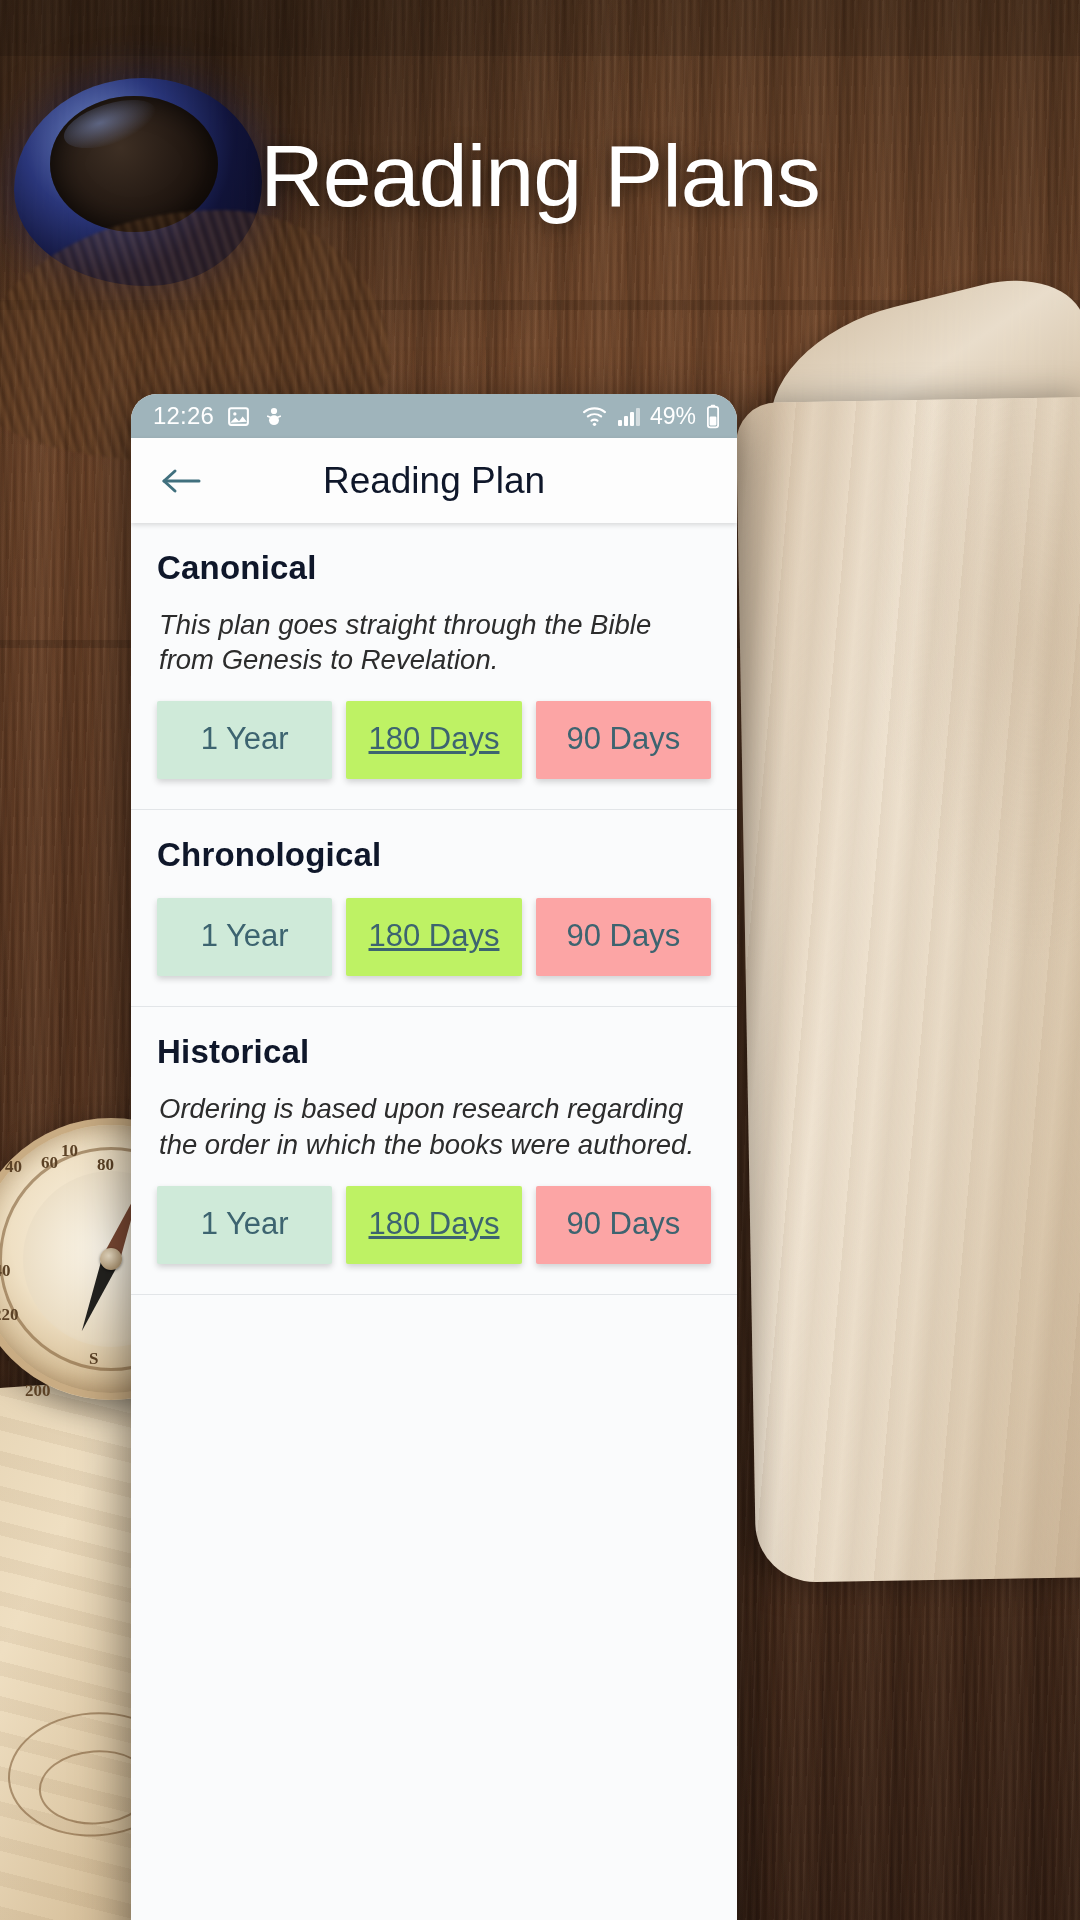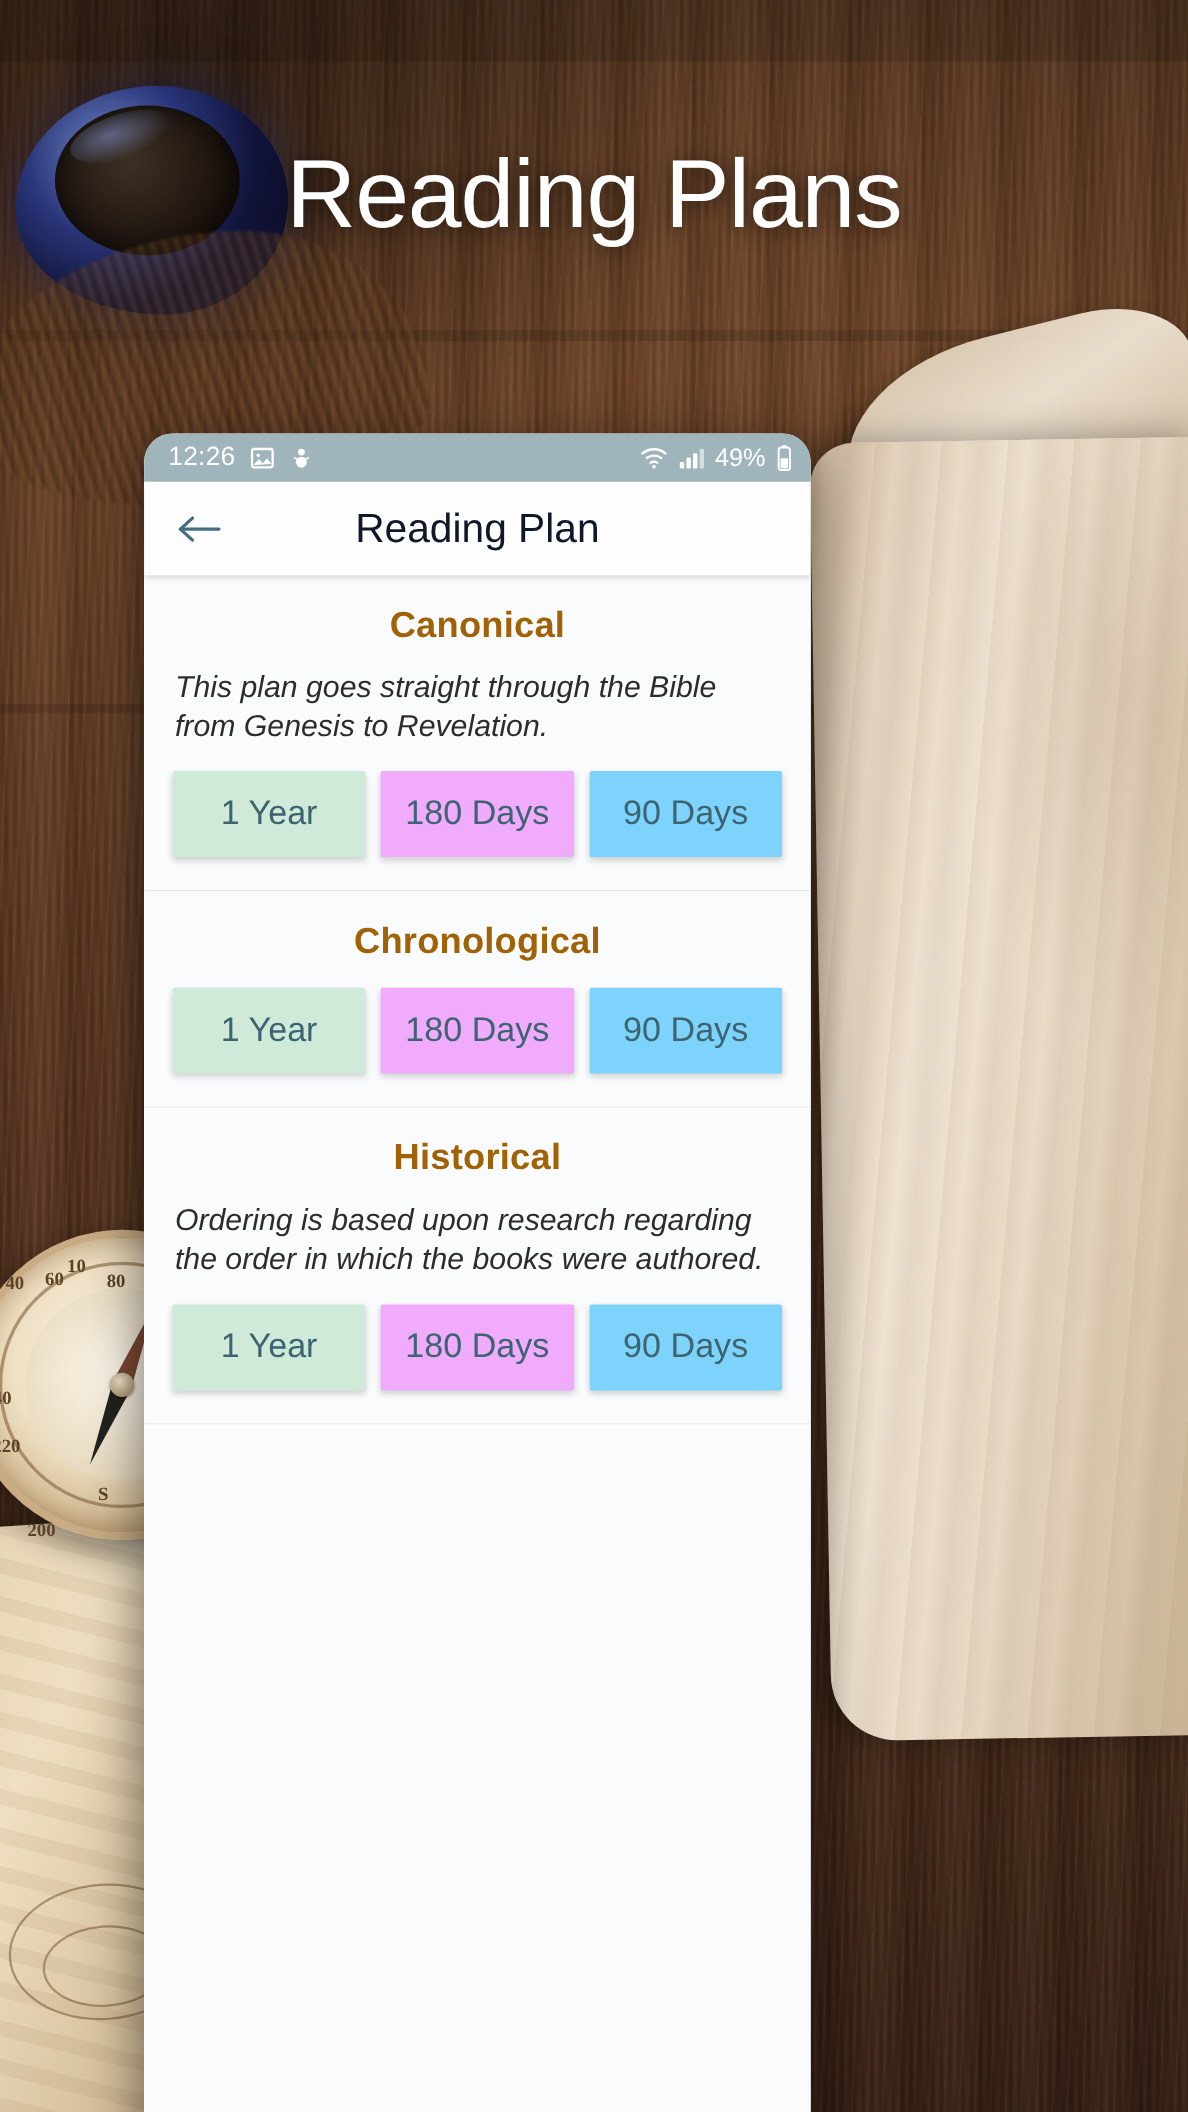--- a/index.html
+++ b/index.html
@@ -290,22 +290,22 @@
     background: #fafbfc;
     height: calc(100% - 129px);
     overflow: hidden;
   }
   .plan-card {
     background: #fafbfc;
     border-bottom: 1px solid #e2e5e8;
     padding: 22px 26px 30px 26px;
   }
   .plan-title {
-    text-align: center;
-    color: #a16207;
+    text-align: left;
+    color: #0f172a;
     font-size: 33px;
     font-weight: bold;
     margin: 4px 0 20px 0;
     letter-spacing: .2px;
   }
   .plan-desc {
     font-style: italic;
     font-size: 27.5px;
     line-height: 1.28;
     color: #2c2c2c;
@@ -322,22 +322,22 @@
     text-align: center;
     border-radius: 2px;
     padding: 20px 4px 22px 4px;
     font-size: 31px;
     color: #3d6470;
     box-shadow: 0 3px 6px rgba(0,0,0,0.17);
     cursor: pointer;
     white-space: nowrap;
   }
   .pill.green  { background: #cfead9; }
-  .pill.yellow { background: #f0abfc; }
-  .pill.red    { background: #7dd3fc; }
+  .pill.yellow { background: #bef264; text-decoration: underline; }
+  .pill.red    { background: #fca5a5; }
 
   .filler { background: #fafbfc; height: 300px; }
 </style>
 </head>
 <body>
 
 <div id="stage">
 
   <div class="bg-base"></div>
   <div class="bg-grain"></div>

